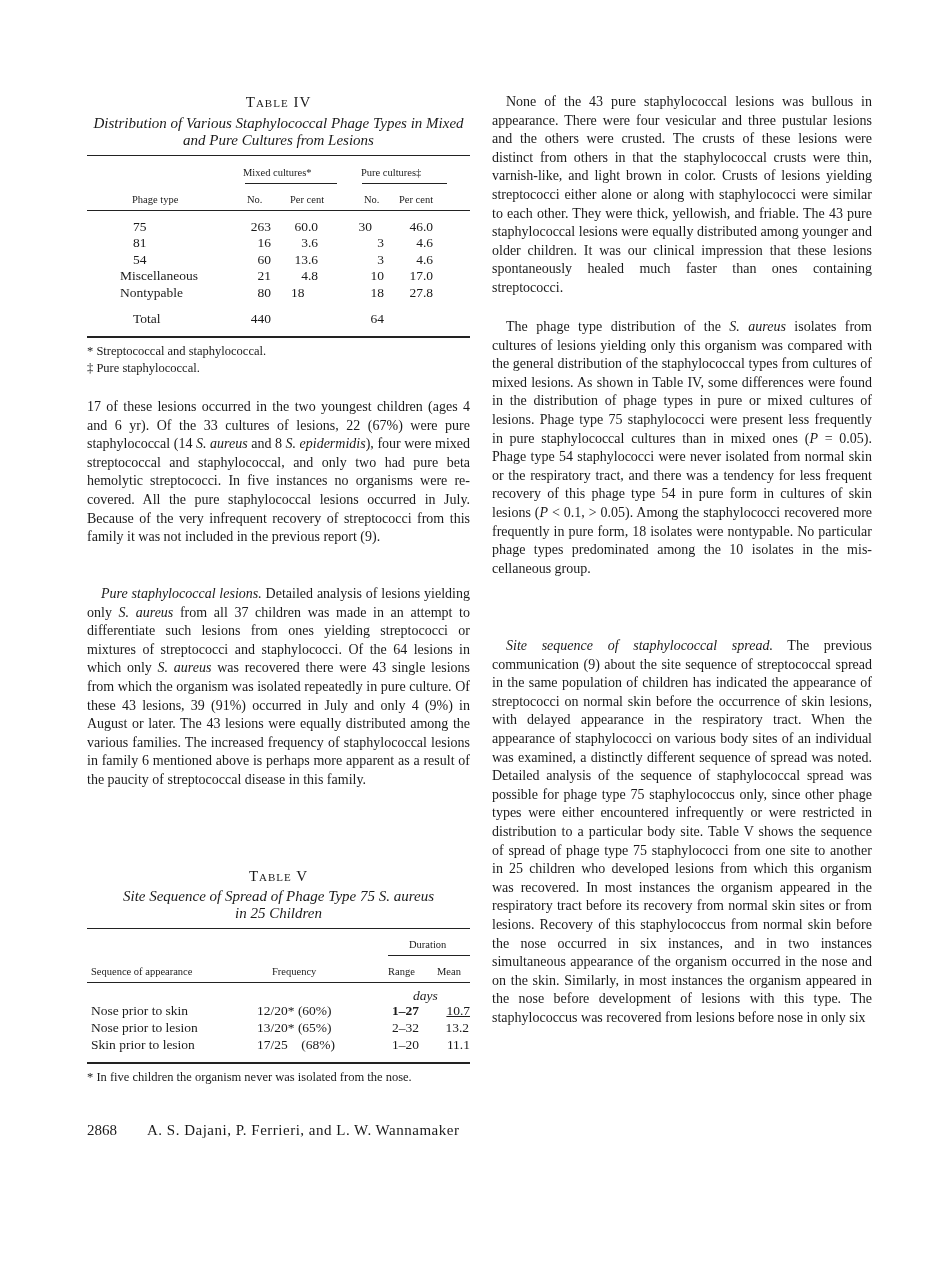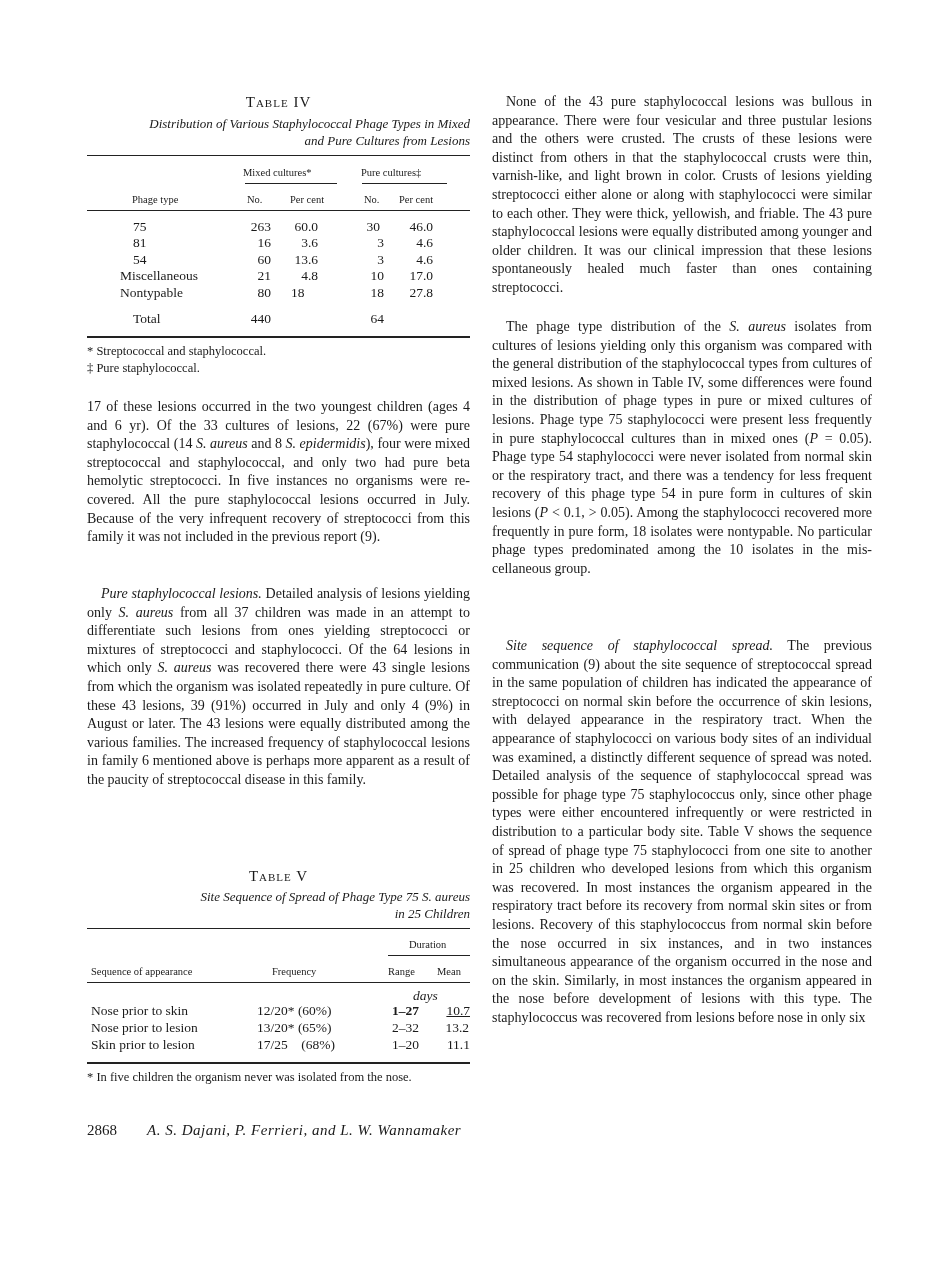--- a/index.html
+++ b/index.html
@@ -10,22 +10,22 @@
   }
   .col { position: absolute; top: 0; }
   .col-left { left: 87px; width: 383px; }
   .col-right { left: 492px; width: 380px; }
 
   .table-title {
     position: absolute; left: 0; width: 100%; text-align: center;
     font-size: 15px; letter-spacing: 1px; font-variant: small-caps;
   }
   .table-caption {
-    position: absolute; left: 0; width: 100%; text-align: right;
-    font-style: italic; font-size: 13px; line-height: 17px;
+    position: absolute; left: 0; width: 100%; text-align: center;
+    font-style: italic; font-size: 15px; line-height: 17px;
   }
   .rule { position: absolute; left: 0; width: 100%; height: 1px; background: #222; }
   .rule.thick { height: 1.5px; }
   .short-rule { position: absolute; height: 1px; background: #222; }
 
   .cell { position: absolute; font-size: 13.5px; line-height: 16px; white-space: nowrap; }
   .hdr { font-size: 10.5px; }
   .r { text-align: right; }
 
   .footnote { position: absolute; left: 0; width: 100%; font-size: 12.5px; line-height: 17px; }
@@ -35,21 +35,21 @@
     font-size: 14px; line-height: 18.6px; text-align: justify;
     hyphens: manual;
   }
   .para .ind { display: inline-block; width: 14px; }
   .it { font-style: italic; }
 
   .footer {
     position: absolute; left: 87px; top: 1122px; font-size: 15px;
   }
   .footer .pg { display: inline-block; width: 60px; }
-  .footer .auth { font-style: italic; letter-spacing: 0.5px; }
+  .footer .auth { letter-spacing: 0.5px; }
 </style>
 </head>
 <body>
 
 <div class="col col-left">
 
   <div>
     <div class="table-title" style="top:94px;">Table IV</div>
     <div class="table-caption" style="top:115px;">Distribution of Various Staphylococcal Phage Types in Mixed</div>
     <div class="table-caption" style="top:132px;">and Pure Cultures from Lesions</div>
@@ -64,21 +64,21 @@
     <div class="cell hdr" style="top:192px; left:160px;">No.</div>
     <div class="cell hdr" style="top:192px; left:203px;">Per cent</div>
     <div class="cell hdr" style="top:192px; left:277px;">No.</div>
     <div class="cell hdr" style="top:192px; left:312px;">Per cent</div>
     <div class="rule" style="top:210px;"></div>
 
     <div>
       <div class="cell" style="top:219px; left:46px;">75</div>
       <div class="cell r" style="top:219px; left:140px; width:44px;">263</div>
       <div class="cell r" style="top:219px; left:190px; width:41px;">60.0</div>
-      <div class="cell r" style="top:219px; left:258px; width:35px;">30</div>
+      <div class="cell r" style="top:219px; left:250px; width:35px;">30</div>
       <div class="cell r" style="top:219px; left:305px; width:41px;">46.0</div>
     </div>
     <div>
       <div class="cell" style="top:235px; left:46px;">81</div>
       <div class="cell r" style="top:235px; left:140px; width:44px;">16</div>
       <div class="cell r" style="top:235px; left:190px; width:41px;">3.6</div>
       <div class="cell r" style="top:235px; left:262px; width:35px;">3</div>
       <div class="cell r" style="top:235px; left:305px; width:41px;">4.6</div>
     </div>
     <div>

